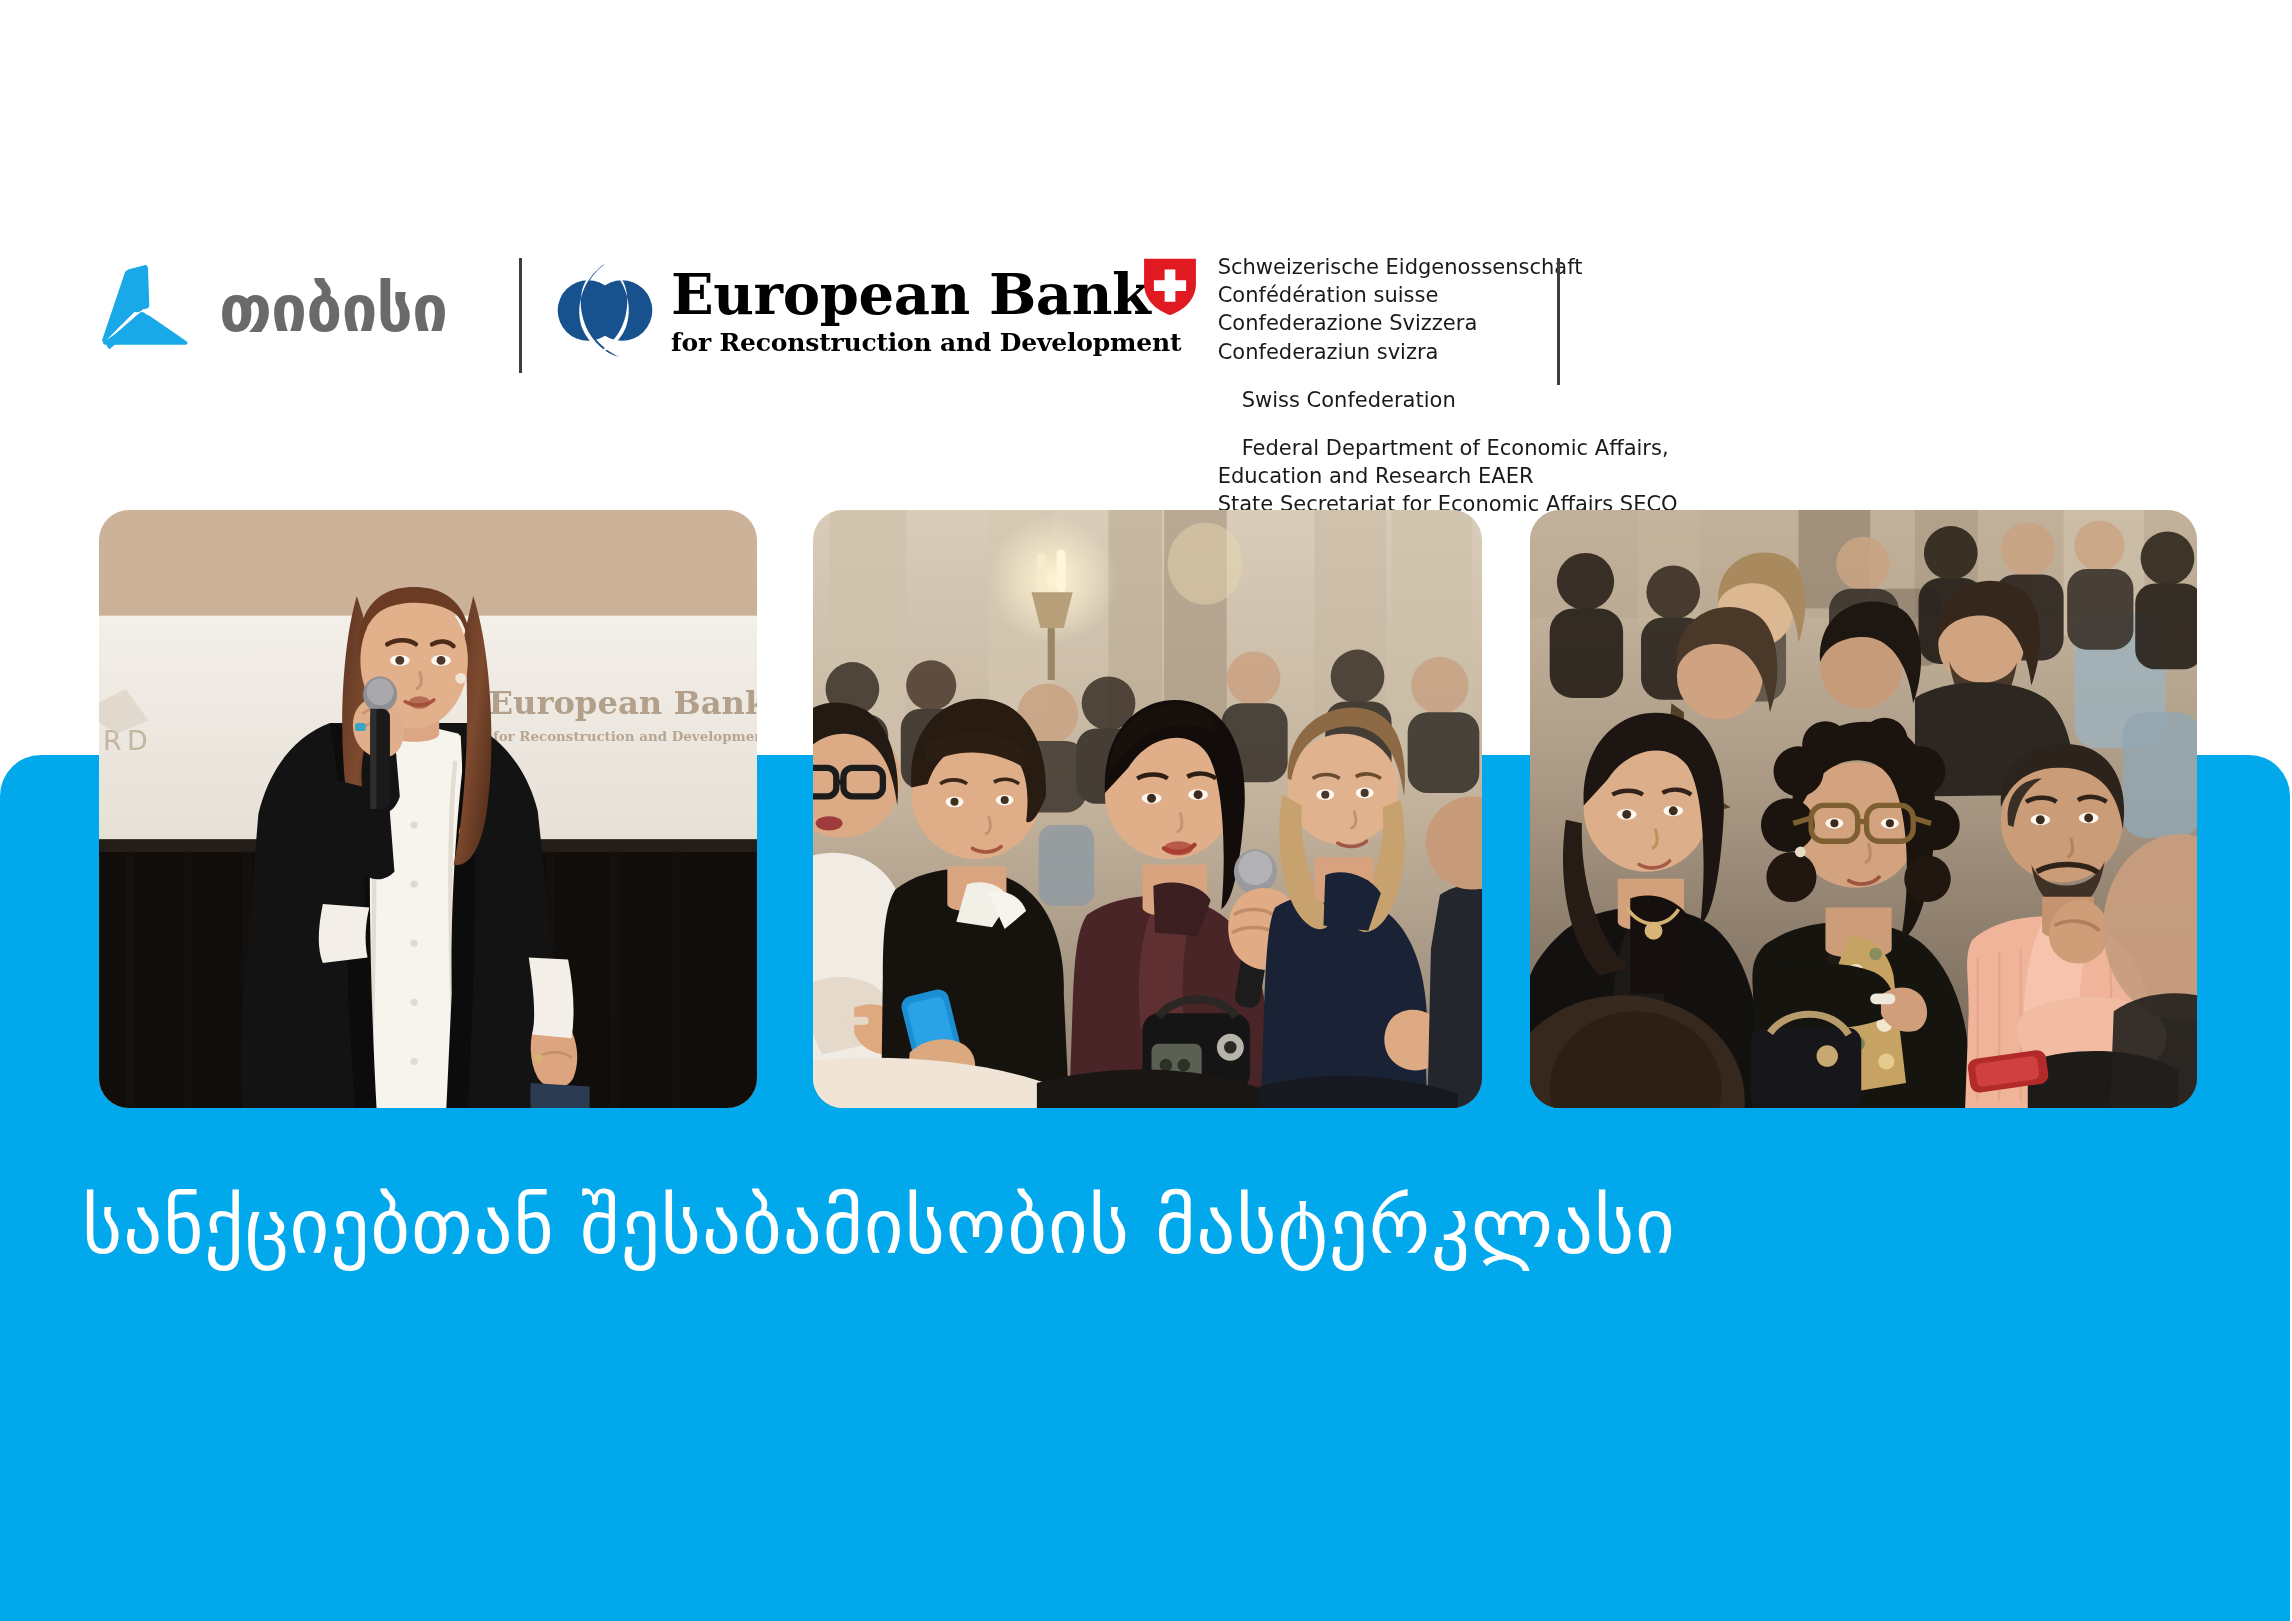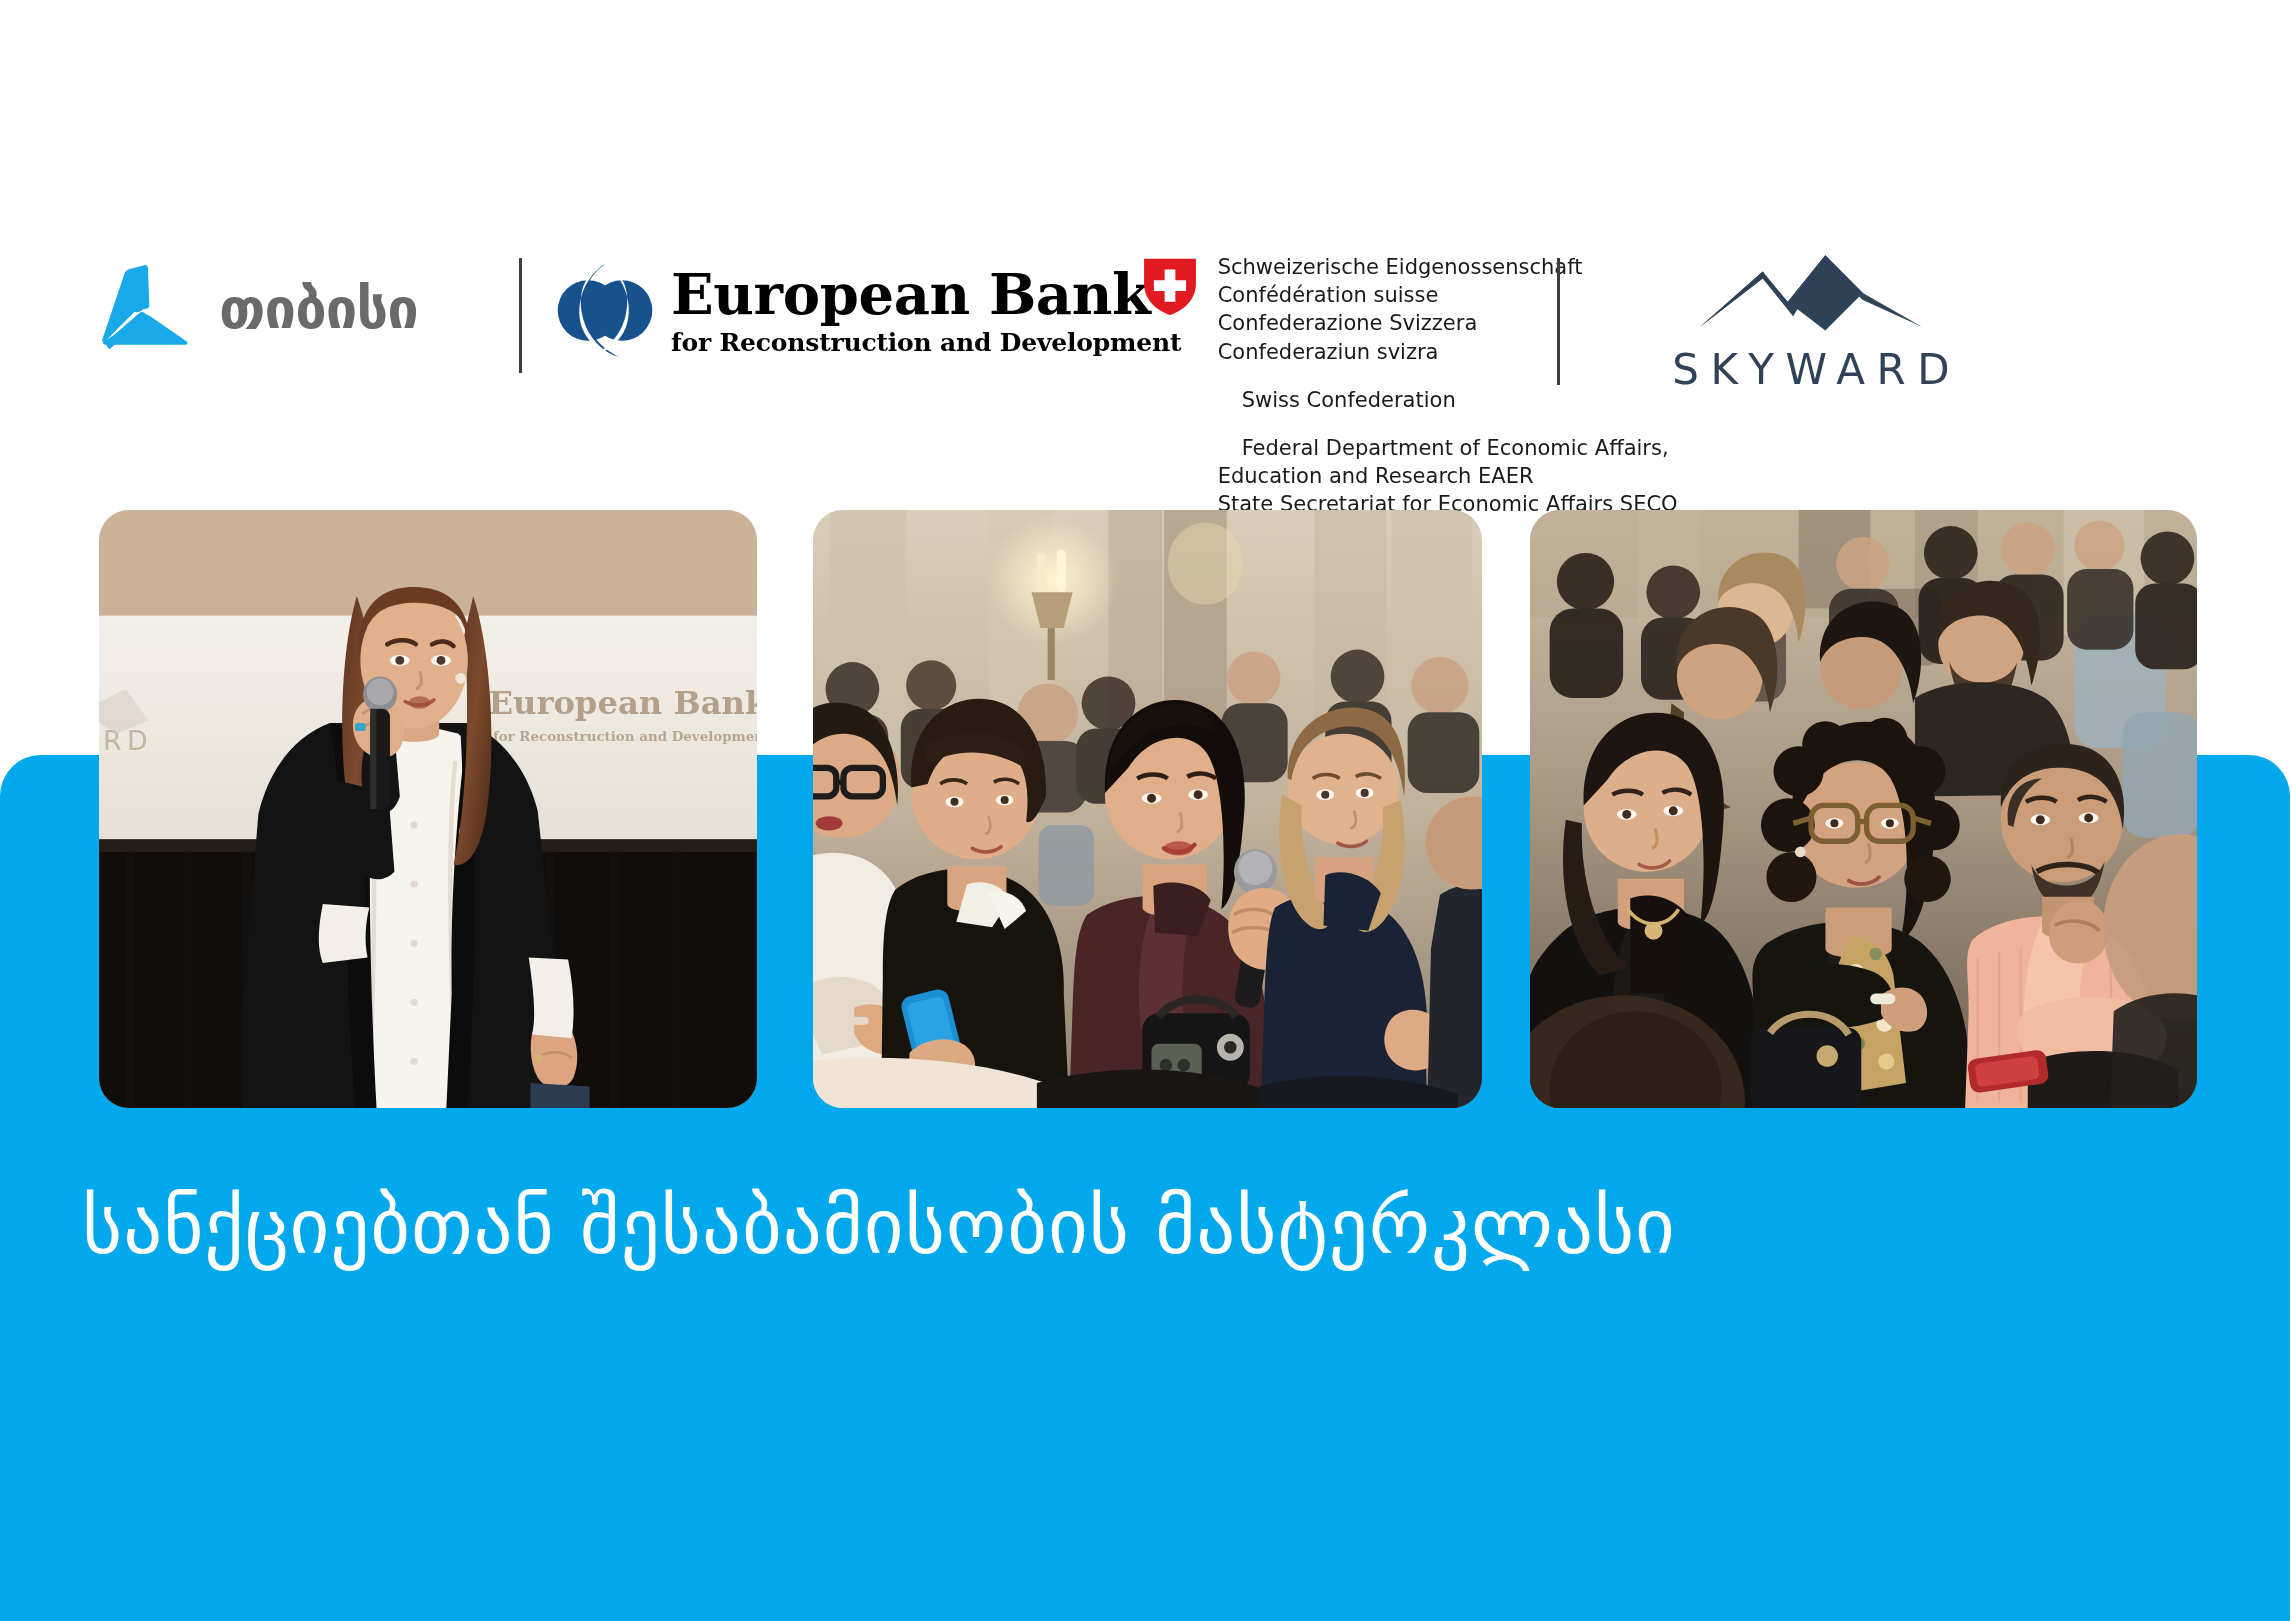--- a/index.html
+++ b/index.html
@@ -40,21 +40,21 @@
     position: absolute;
     left: 99px;
     top: 34px;
     display: flex;
     align-items: center;
     gap: 23px;
   }
   #tbc-mark { width: 97px; height: 93px; display: block; }
   #tbc-wordmark {
     font-family: "DejaVu Sans", sans-serif;
-    font-size: 56px;
+    font-size: 64px;
     font-weight: 700;
     color: #6a6a6a;
     letter-spacing: -0.9px;
     line-height: 1;
     white-space: nowrap;
   }
 
   
   .logo-divider {
     position: absolute;
@@ -211,28 +211,20 @@
       <div>Confederaziun svizra</div>
       <div class="gap-block">Swiss Confederation</div>
       <div class="gap-block">Federal Department of Economic Affairs,</div>
       <div>Education and Research EAER</div>
       <div class="bold">State Secretariat for Economic Affairs SECO</div>
     </div>
   </div>
 
   <div class="logo-divider" id="divider-2"></div>
 
-  <div id="skyward-logo">
-    <svg id="skyward-mark" viewBox="0 0 264 98">
-      <path d="M8 88 L78 26 L106 60 L148 8 L190 50 L256 88 L190 58 L148 18 L112 76 L78 34 Z" fill="#2f4258"></path>
-      <path d="M106 60 L148 8 L190 50 L148 92 Z" fill="#2f4258"></path>
-      <path d="M8 88 L78 26 L112 76 L106 60 L78 34 Z" fill="#2f4258"></path>
-    </svg>
-    <div id="skyward-word">SKYWARD</div>
-  </div>
 
 </div>
 
 <div id="photo-row">
 
   <div class="photo" id="photo-speaker">
     <svg viewBox="0 0 735 668" preserveAspectRatio="xMidYMid slice">
       <defs>
         <linearGradient id="wallg" x1="0" y1="0" x2="0" y2="1">
           <stop offset="0" stop-color="#cbb299"></stop>

